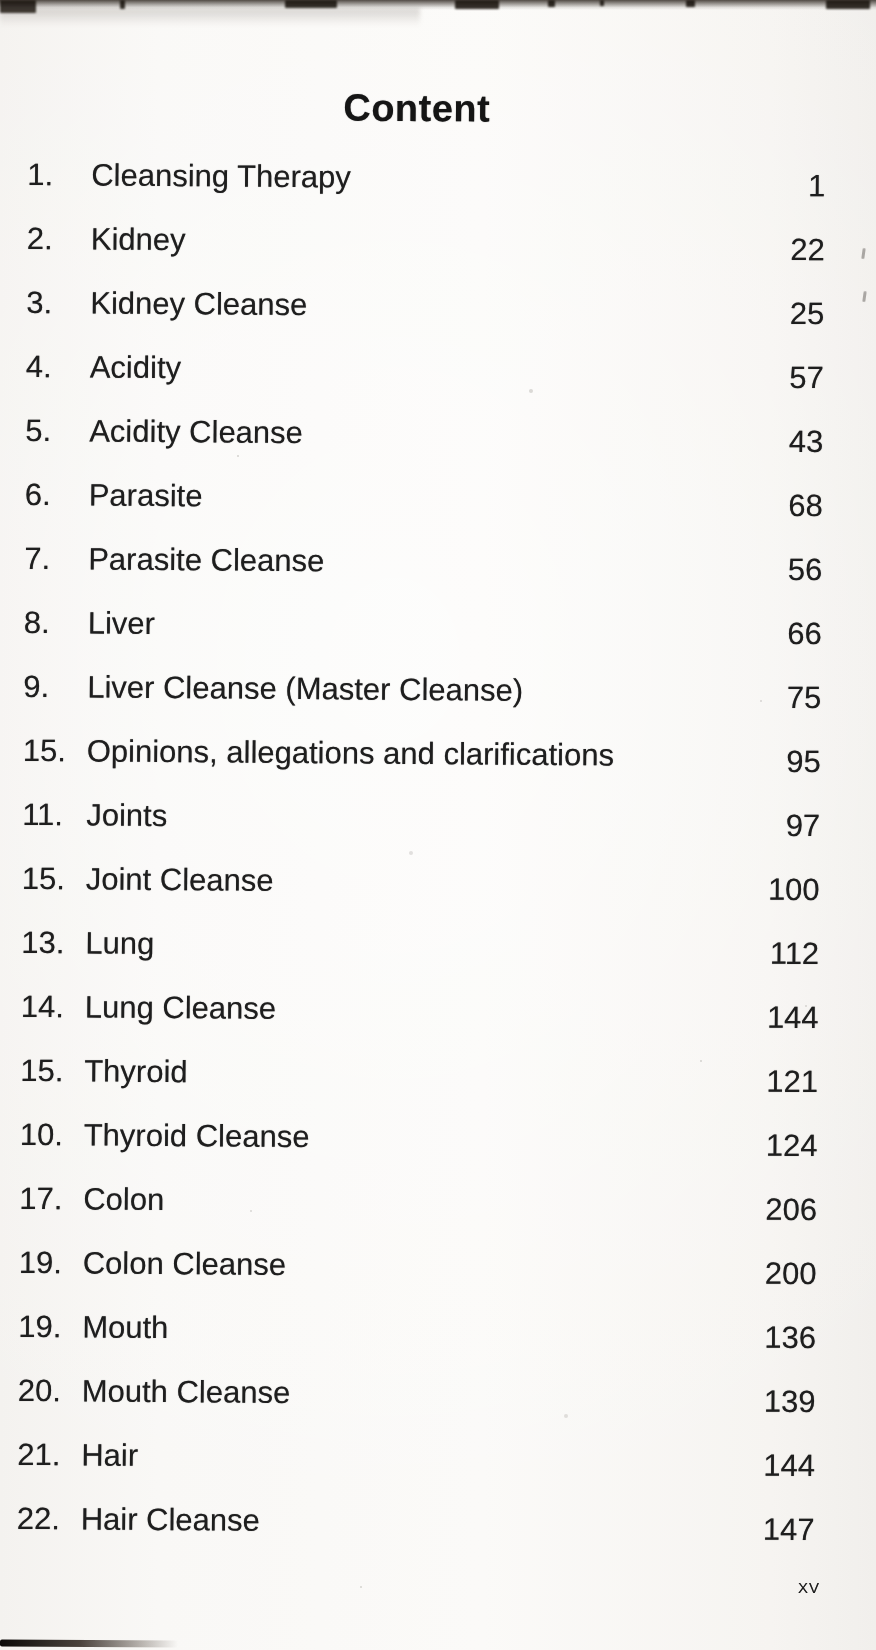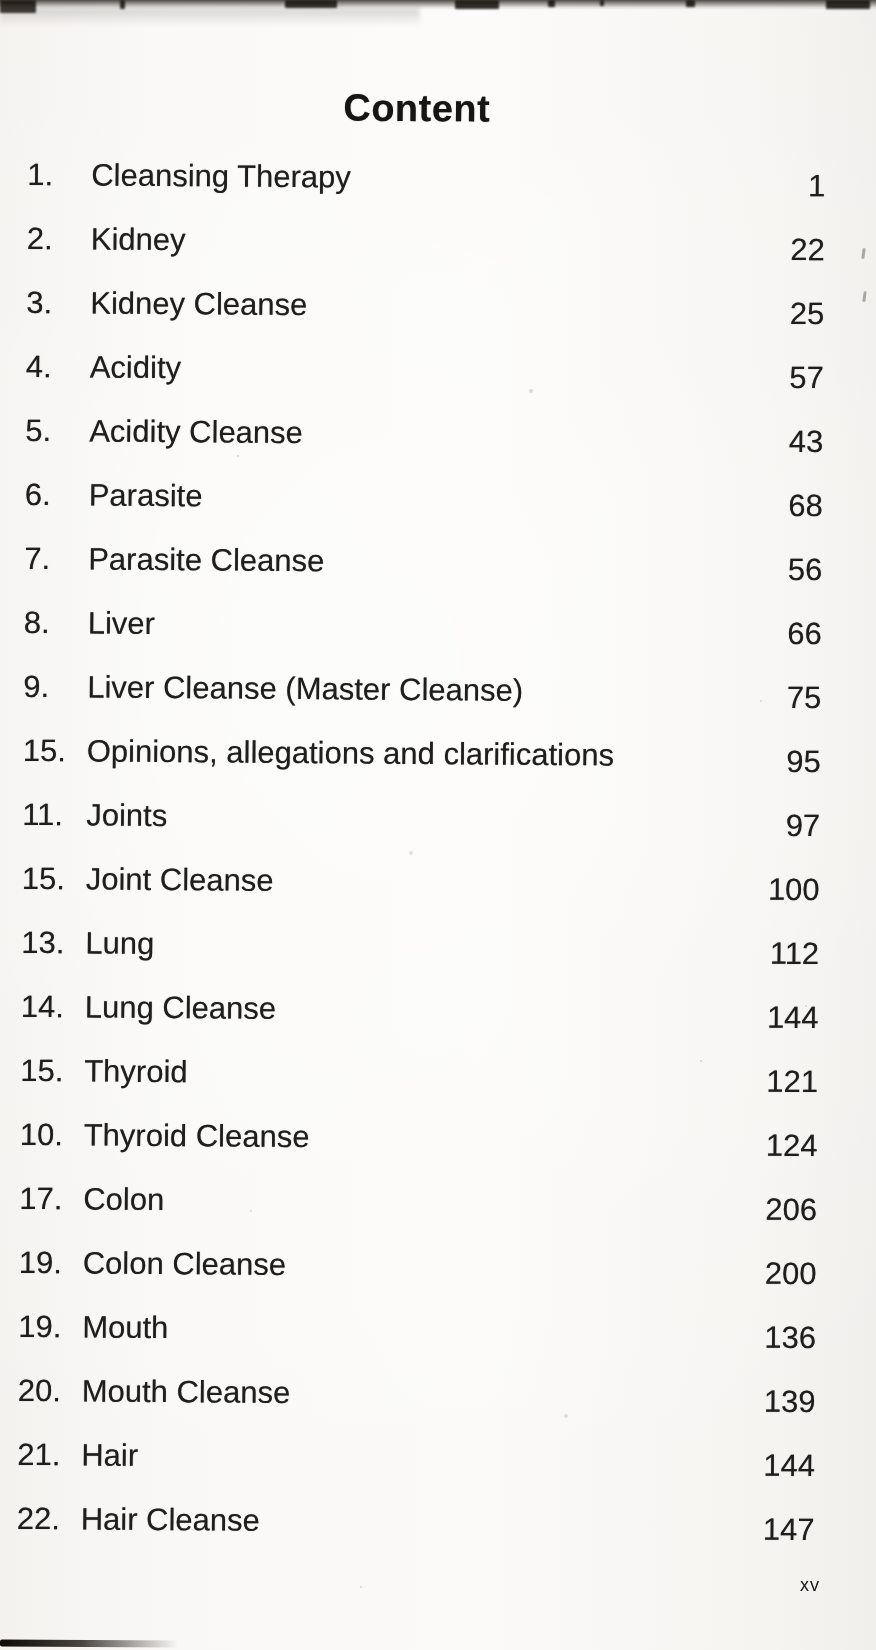--- a/index.html
+++ b/index.html
@@ -68,21 +68,21 @@
     display:flex;align-items:flex-start;height:64px;
     font-size:31px;line-height:1.12;
     text-shadow:0 0 0.8px rgba(25,25,25,0.6);
   }
   .toc-num{width:64px;flex:0 0 64px;}
   .toc-title{flex:1 1 auto;}
   .toc-page{flex:0 0 72px;text-align:right;transform:translateY(5px);}
 
   .folio{
     position:absolute;right:56px;top:1574px;
-    font-family:Liberation Mono, monospace;
+    font-family:Liberation Sans, sans-serif;
     font-variant:small-caps;font-size:21px;color:#1b1b1b;
     letter-spacing:1px;
     text-shadow:0 0 0.6px rgba(25,25,25,0.6);
     margin-left:30px;
   }
 </style>
 </head>
 <body>
 
 <div class="top-edge">

